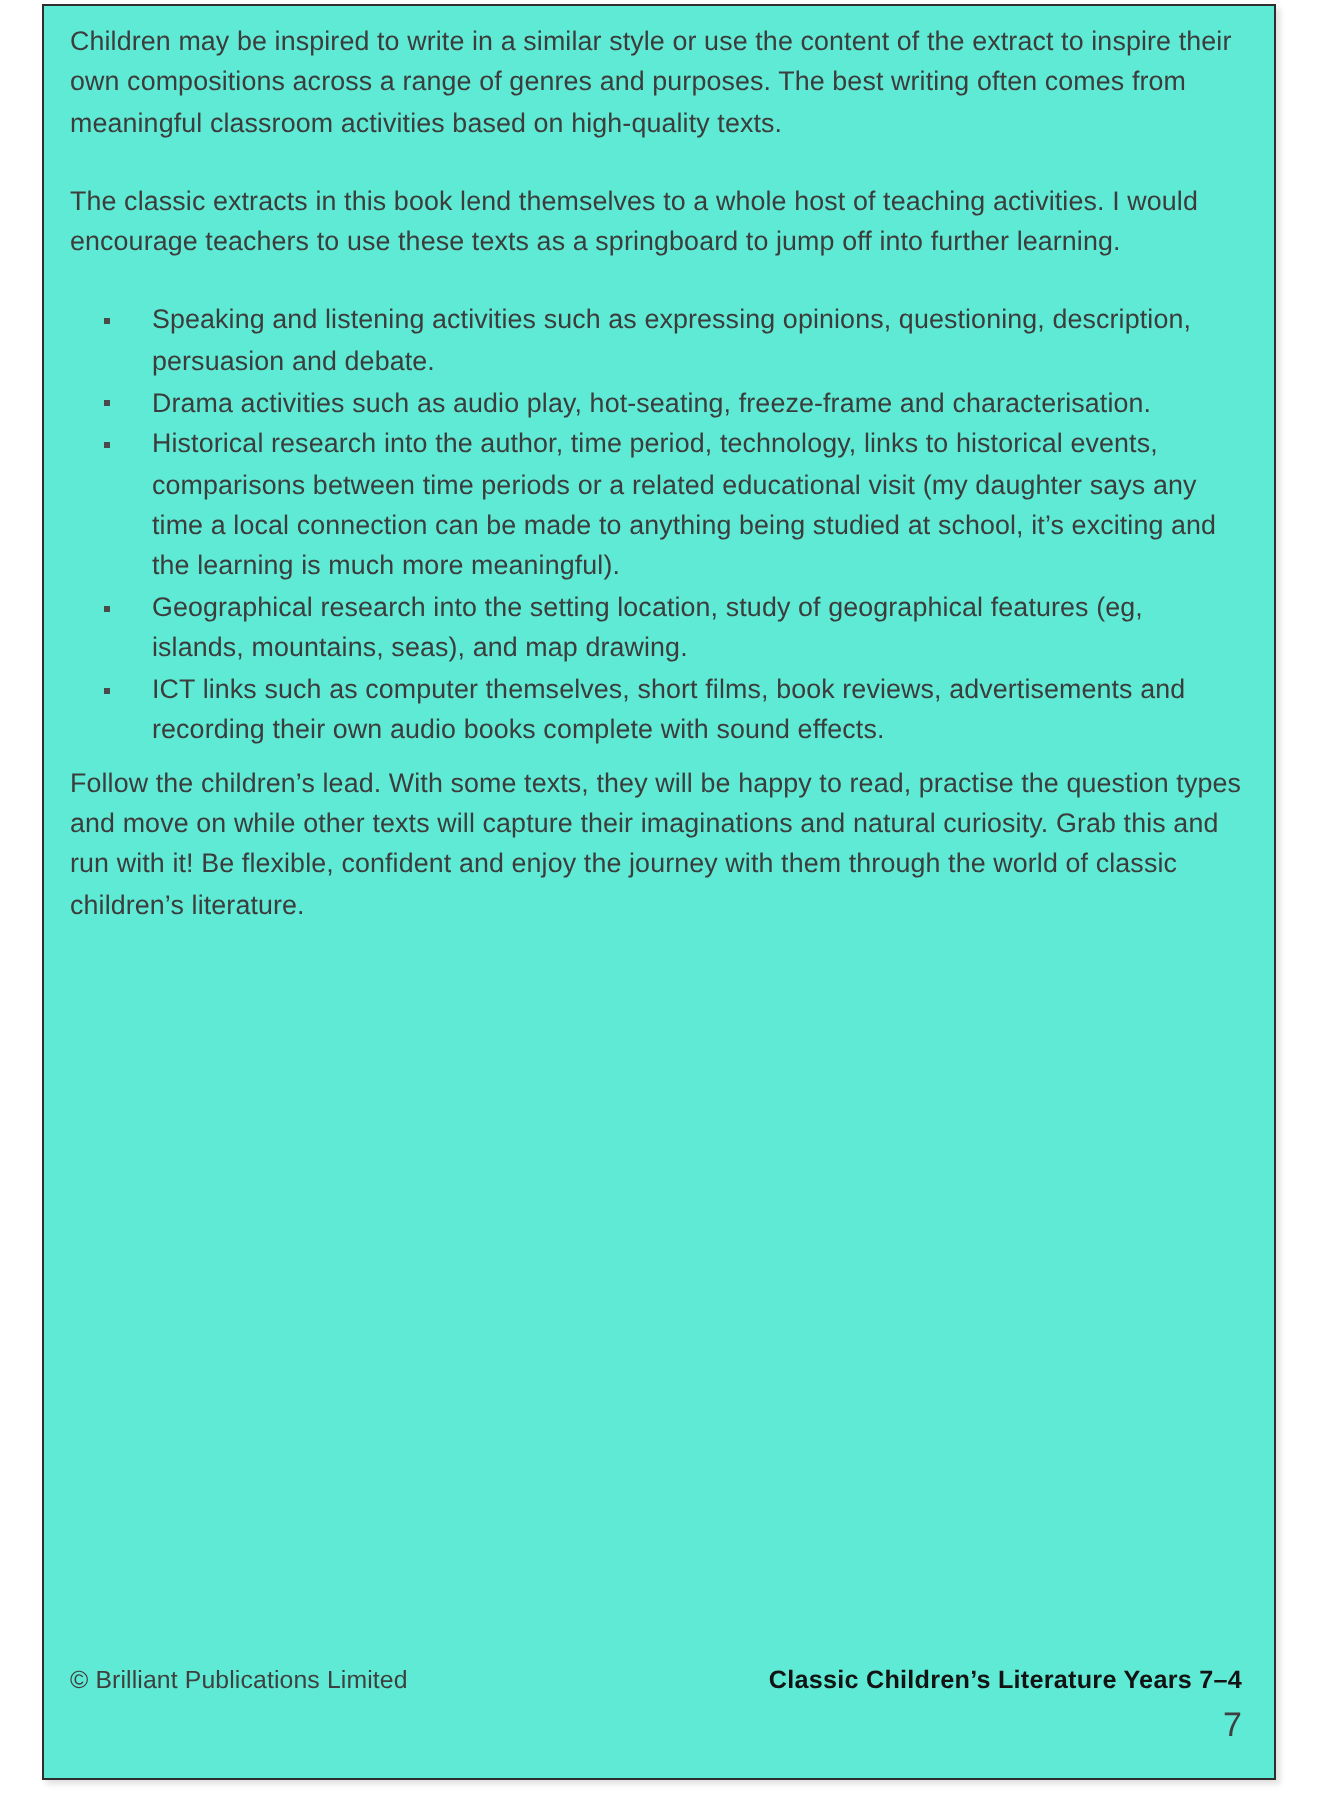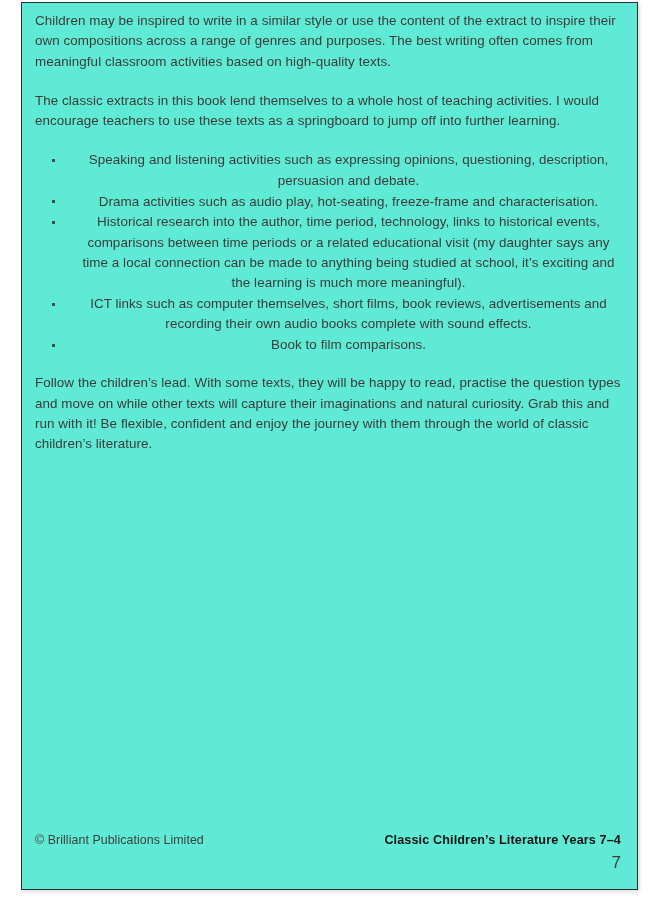--- a/index.html
+++ b/index.html
@@ -45,23 +45,22 @@
     color: #3c3c3c;
     letter-spacing: 0.005em;
     text-align: left;
   }
 
   p.para:last-child { margin-bottom: 0; }
 
   
   ul.activity-list {
     list-style: none;
-    margin: 0 0 18px 0;
+    margin: 0 0 6px 0;
     padding: 0;
-    text-align: center;
   }
 
   ul.activity-list li {
     position: relative;
     margin: 0 0 0.5px 0;
     padding-left: 41px;
     font-size: 13.4px;
     line-height: 20.3px;
     color: #3c3c3c;
     letter-spacing: 0.005em;
@@ -137,25 +136,25 @@
       </li>
       <li>
         <span class="bullet-marker"></span>
         <span>Historical research into the author, time period, technology, links to historical events, comparisons between time periods or a related educational visit (my daughter says any time a local connection can be made to anything being studied at school, it’s exciting and the learning is much more meaningful).</span>
       </li>
       <li>
         <span class="bullet-marker"></span>
       </li>
       <li>
         <span class="bullet-marker"></span>
-        <span>ICT links such as computer themselves, short films, book reviews, advertisements and recording their own audio books complete with sound effects.</span>
+        <span>Geographical research into the setting location, study of geographical features (eg, islands, mountains, seas), and map drawing.</span>
       </li>
       <li>
         <span class="bullet-marker"></span>
-        <span>Book to film comparisons.</span>
+        <span>ICT links such as computer themselves, short films, book reviews, advertisements and recording their own audio books complete with sound effects.</span>
       </li>
     </ul>
 
     <p class="para">Follow the children’s lead. With some texts, they will be happy to read, practise the question types and move on while other texts will capture their imaginations and natural curiosity. Grab this and run with it! Be flexible, confident and enjoy the journey with them through the world of classic children’s literature.</p>
 
   </div>
 
   <div class="page-footer">
     <div class="footer-row">
       <div class="footer-copyright">© Brilliant Publications Limited</div>

